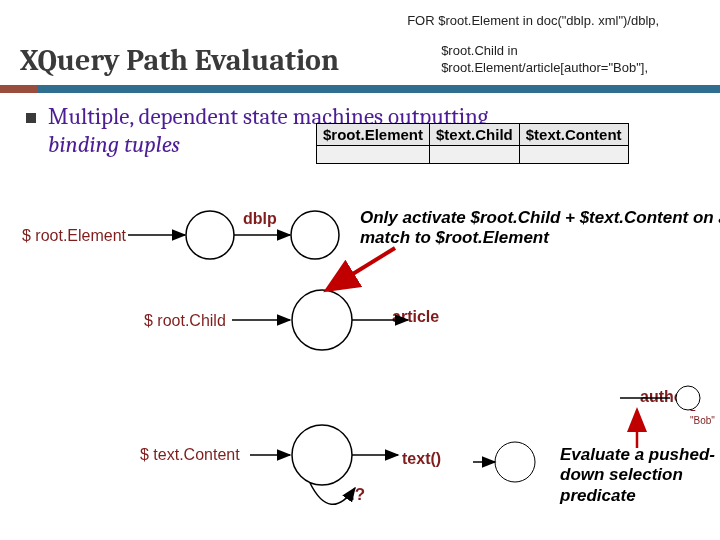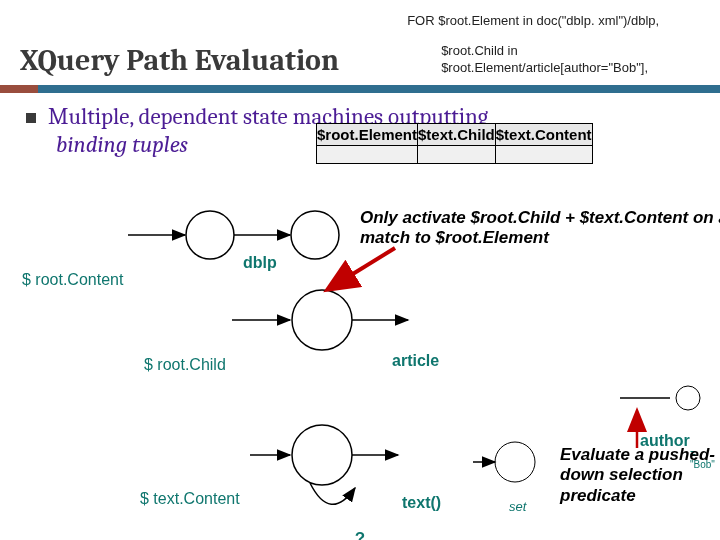--- a/index.html
+++ b/index.html
@@ -71,33 +71,33 @@
     background: #3a3a3a;
     margin-top: 10px;
     margin-right: 12px;
     flex: 0 0 auto;
   }
   .bullet-text {
     font-size: 23px;
     color: #4c1d95;
     line-height: 1.25;
   }
-  .bullet-text .italic { font-style: italic; margin-left: 8px; }
+  .bullet-text .italic { font-style: italic; }
   .tuple-table {
     position: absolute;
     top: 30px;
     left: 316px;
     border-collapse: collapse;
     font-family: Arial, sans-serif;
     font-size: 15px;
     font-weight: 700;
   }
   .tuple-table th, .tuple-table td {
     border: 1px solid #000;
-    padding: 2px 0;
+    padding: 2px 6px;
     background: #e7e7e7;
     height: 22px;
   }
   .tuple-table td { background:#f0f0f0; height:18px;}
   svg.diagram {
     position: absolute;
     left: 0; top: 0;
     width: 720px;
     height: 540px;
     pointer-events: none;
@@ -115,22 +115,21 @@
   .arrow-line { stroke:#000; stroke-width:1.5; fill:none; }
   .arrow-head { fill:#000; }
   .arrow-red { stroke:#c00000; stroke-width:4; fill:none; }
   .arrow-red-head { fill:#c00000; }
   .arrow-redthin { stroke:#c00000; stroke-width:2.5; fill:none; }
   .arrow-redthin-head { fill:#c00000; }
   .label {
     position:absolute;
     font-family: Arial, sans-serif;
     font-size: 16px;
-    color:#0f766e;
-    margin-top:44px;
+    color:#7f1d1d;
   }
   .label.small { font-size:13px; }
   .label.bold { font-weight:700; }
   .label.italic { font-style: italic; }
   .note {
     position:absolute;
     font-family: Arial, sans-serif;
     font-size: 17px;
     font-style: italic;
     font-weight: 700;
@@ -170,21 +169,21 @@
     </tr>
     <tr>
       <td></td>
       <td></td>
       <td></td>
     </tr>
   </tbody>
     </table>
 </div>
 
-<div class="label" style="left:22px; top:227px;">$ root.Content</div>
+<div class="label" style="left:22px; top:227px;">$ root.Element</div>
 <div class="label" style="left:144px; top:312px;">$ root.Child</div>
 <div class="label" style="left:140px; top:446px;">$ text.Content</div>
 
 <div class="label bold" style="left:243px; top:210px;">dblp</div>
 <div class="label bold" style="left:392px; top:308px;">article</div>
 <div class="label bold" style="left:640px; top:388px;">author</div>
 <div class="label bold" style="left:402px; top:450px;">text()</div>
 <div class="label bold" style="left:350px; top:485px; font-size:17px;">.?</div>
 <div class="label italic small" style="left:509px; top:455px;">set</div>
 <div class="label tiny" style="left:690px; top:404px;">= "Bob"</div>

